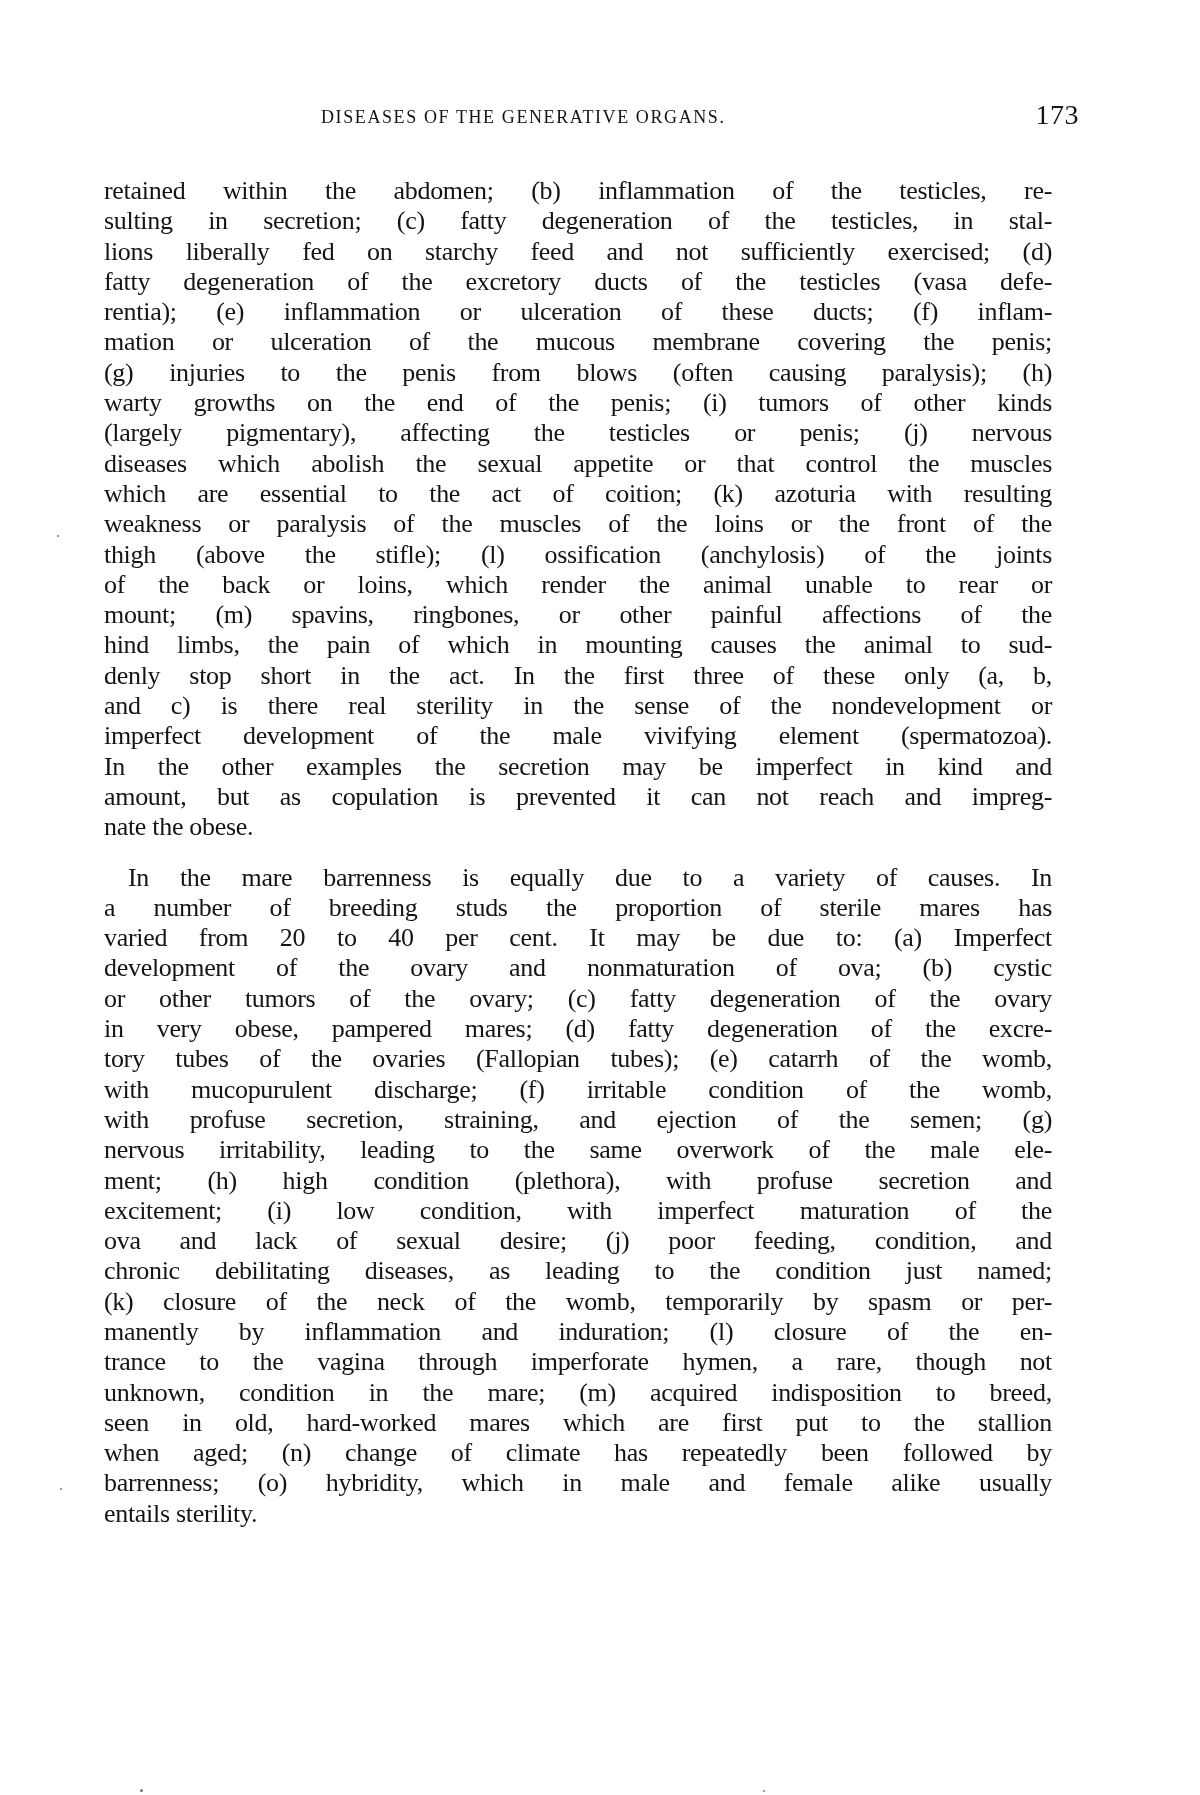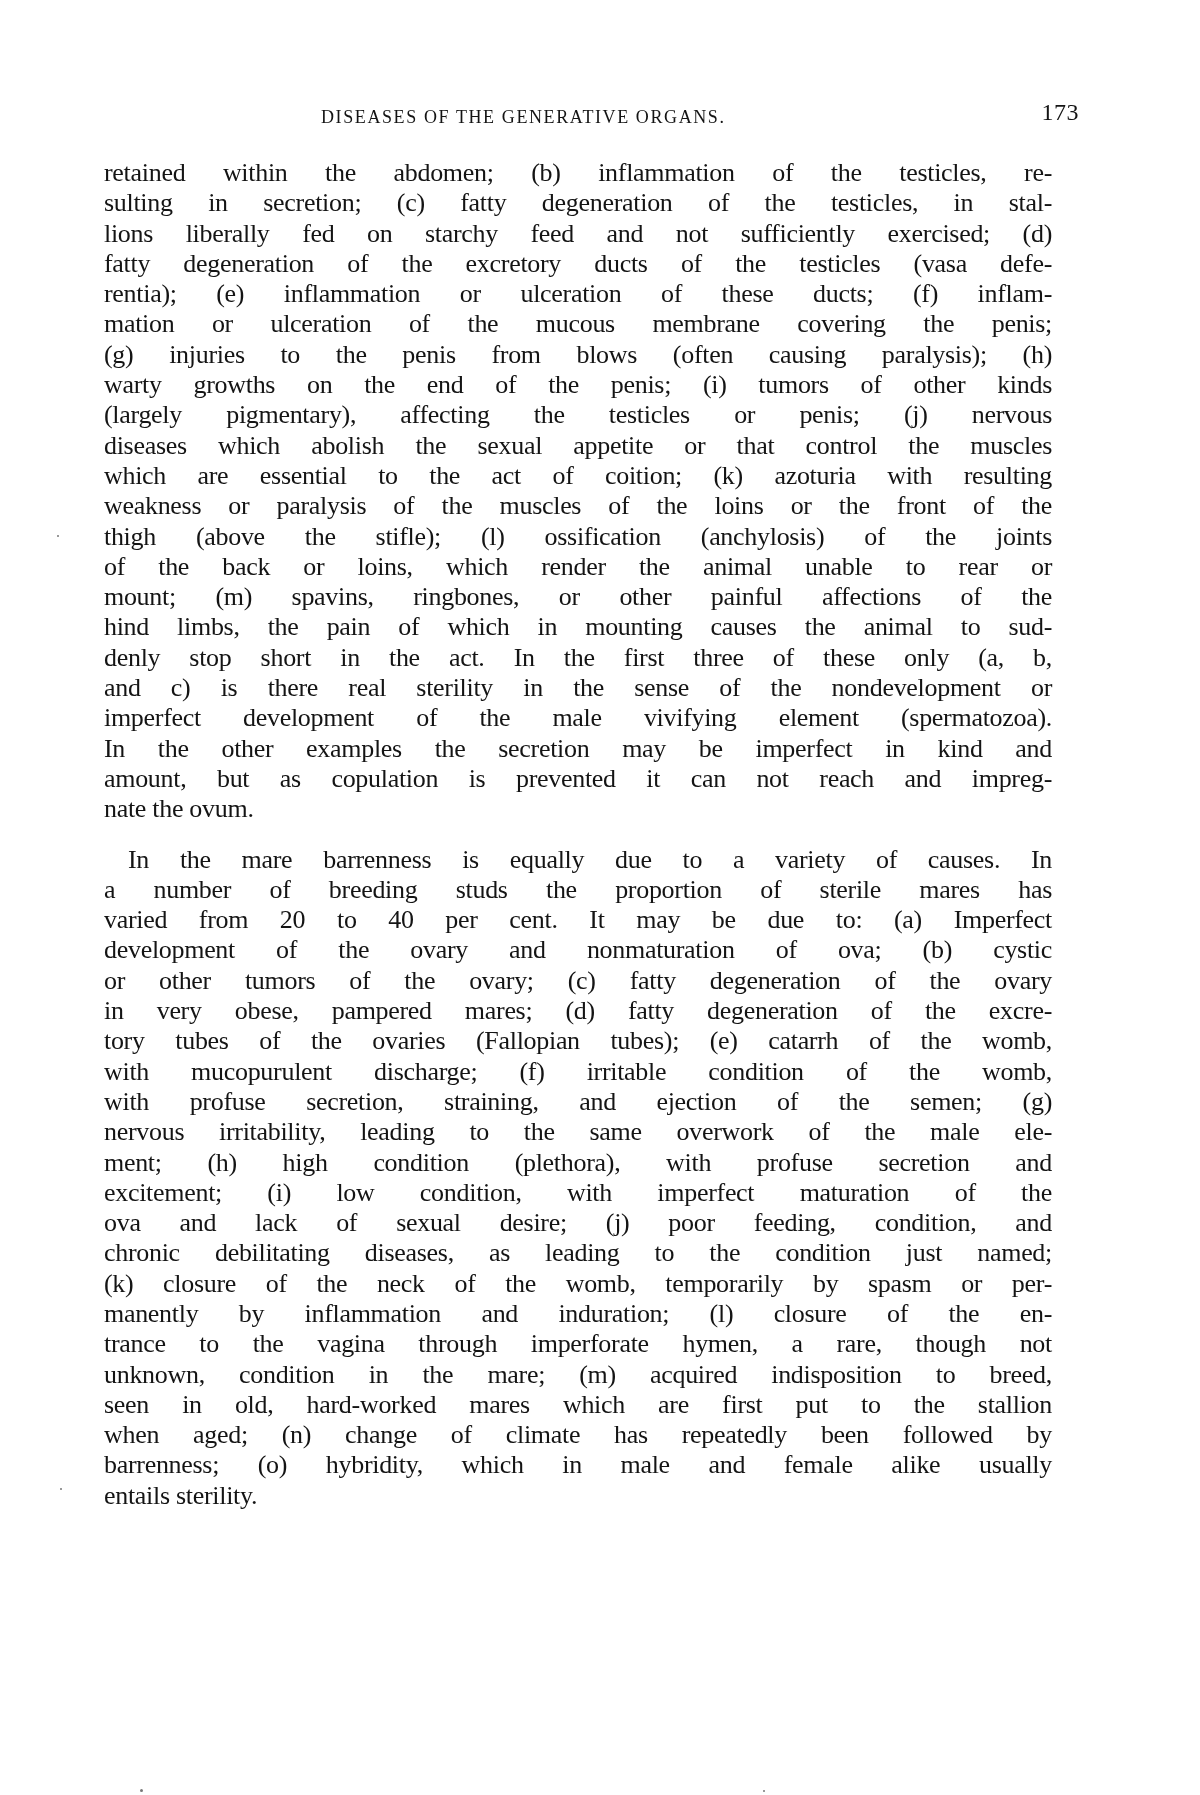--- a/index.html
+++ b/index.html
@@ -35,27 +35,27 @@
       top: 4px;
       font-size: 18px;
       letter-spacing: 1.6px;
       font-weight: normal;
       text-transform: uppercase;
     }
     .page-number {
       position: absolute;
       right: 0;
       top: -4px;
-      font-size: 24px;
+      font-size: 28px;
       letter-spacing: 0.5px;
     }
     .body-text {
       position: absolute;
       left: 104px;
-      top: 158px;
+      top: 176px;
       width: 948px;
     }
     .line {
       display: block;
       height: 30.3px;
       line-height: 30.3px;
       font-size: 26px;
       white-space: nowrap;
       text-align: justify;
       text-align-last: justify;
@@ -102,21 +102,21 @@
         <span class="line">weakness or paralysis of the muscles of the loins or the front of the</span>
         <span class="line">thigh (above the stifle); (l) ossification (anchylosis) of the joints</span>
         <span class="line">of the back or loins, which render the animal unable to rear or</span>
         <span class="line">mount; (m) spavins, ringbones, or other painful affections of the</span>
         <span class="line">hind limbs, the pain of which in mounting causes the animal to sud-</span>
         <span class="line">denly stop short in the act.  In the first three of these only (a, b,</span>
         <span class="line">and c) is there real sterility in the sense of the nondevelopment or</span>
         <span class="line">imperfect development of the male vivifying element (spermatozoa).</span>
         <span class="line">In the other examples the secretion may be imperfect in kind and</span>
         <span class="line">amount, but as copulation is prevented it can not reach and impreg-</span>
-        <span class="line last">nate the ovum.</span>
+        <span class="line last">nate the obese.</span>
       </div>
     <div class="paragraph" id="para-1">
         <span class="line indent para-gap">In the mare barrenness is equally due to a variety of causes.  In</span>
         <span class="line">a number of breeding studs the proportion of sterile mares has</span>
         <span class="line">varied from 20 to 40 per cent.  It may be due to: (a) Imperfect</span>
         <span class="line">development of the ovary and nonmaturation of ova; (b) cystic</span>
         <span class="line">or other tumors of the ovary; (c) fatty degeneration of the ovary</span>
         <span class="line">in very obese, pampered mares; (d) fatty degeneration of the excre-</span>
         <span class="line">tory tubes of the ovaries (Fallopian tubes); (e) catarrh of the womb,</span>
         <span class="line">with mucopurulent discharge; (f) irritable condition of the womb,</span>

